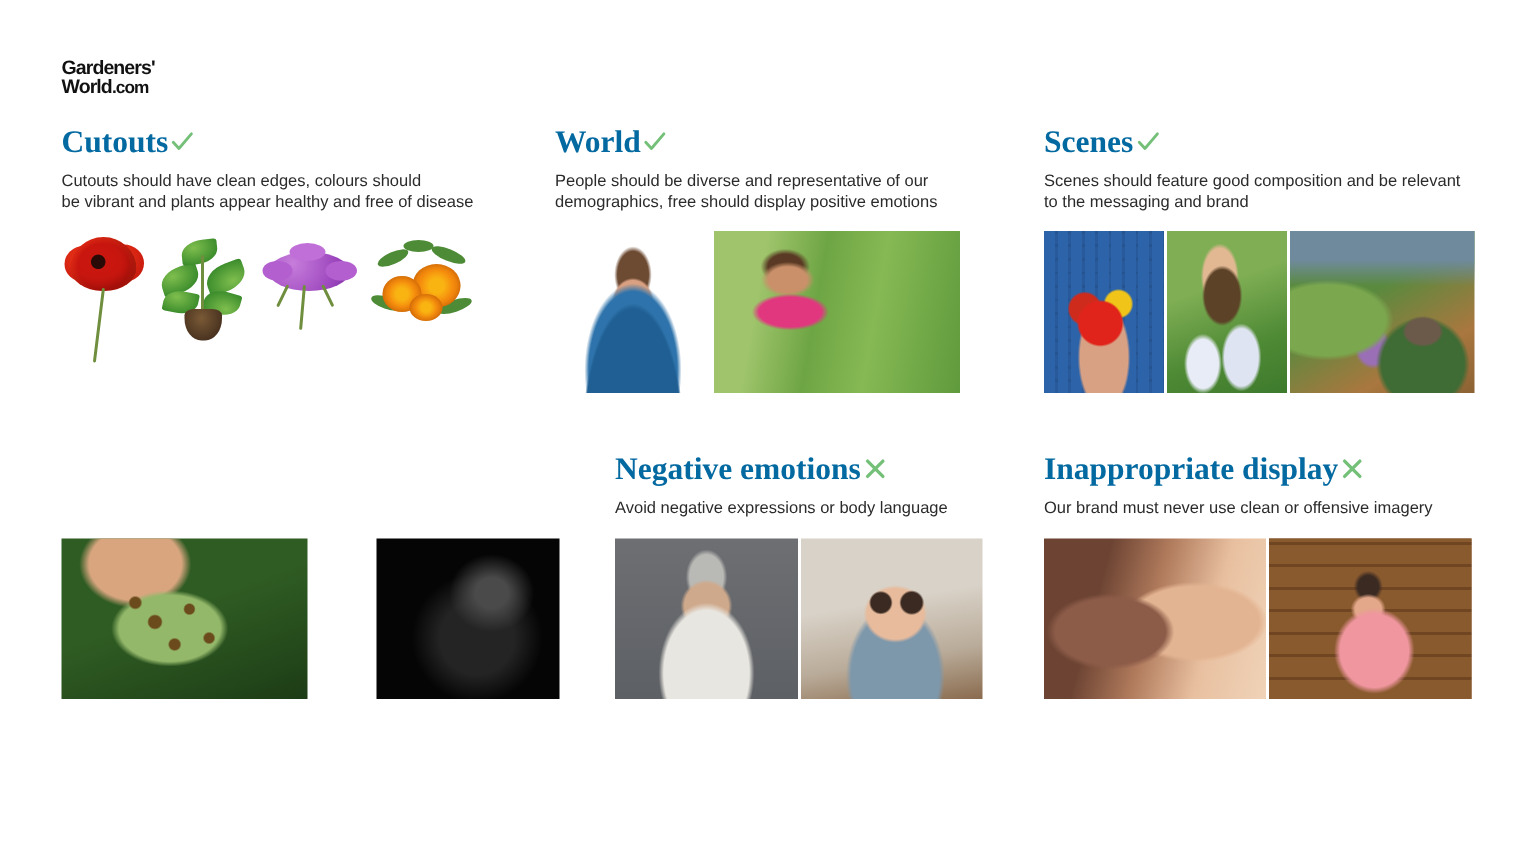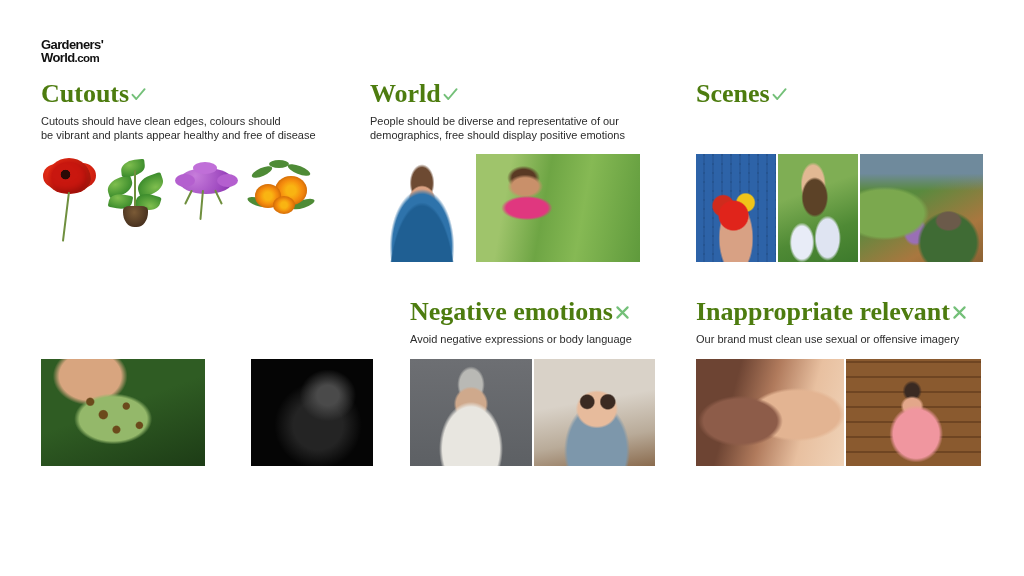--- a/index.html
+++ b/index.html
@@ -26,23 +26,23 @@
   }
   .logo .l1{display:block;}
   .logo .l2{display:block;}
   .logo .dotcom{font-size:11.5px;}
 
   
   .section{position:absolute;}
   .sec-head{
     font-family:"Liberation Serif", serif;
     font-weight:bold;
-    font-size:26px;
+    font-size:21px;
     line-height:22px;
-    color:#4d7c0f;
+    color:#0369a1;
     white-space:nowrap;
     display:flex;
     align-items:center;
     gap:1px;
   }
   .sec-desc{
     font-size:11px;
     line-height:14px;
     color:#2b2b2b;
     margin-top:9px;
@@ -270,20 +270,22 @@
 
   <div class="section" style="left:696px;top:64px;width:300px;">
     <div class="sec-head">
       <span>Scenes</span>
       <span class="mark">
         <svg viewBox="0 0 17 17">
             <path d="M2.5 8.8 L6.3 13 L14.6 3.2" fill="none" stroke="#74c079" stroke-width="1.9" stroke-linecap="round" stroke-linejoin="round"></path>
           </svg>
       </span>
     </div>
+    <div class="sec-desc">Scenes should feature good composition and be relevant
+to the messaging and brand</div>
   </div>
 
   <div class="imgrow" style="left:696px;top:135px;gap:2px;">
     <div class="ph p-tomato" style="width:80px;height:108px;"></div>
     <div class="ph p-soil" style="width:80px;height:108px;"></div>
     <div class="ph p-garden" style="width:123px;height:108px;"></div>
   </div>
 
   <div class="section" style="left:41px;top:282px;width:210px;">
   </div>
@@ -306,27 +308,27 @@
     </div>
     <div class="sec-desc">Avoid negative expressions or body language</div>
   </div>
   <div class="imgrow" style="left:410px;top:340px;gap:2px;">
     <div class="ph p-grumpy" style="width:122px;height:107px;"></div>
     <div class="ph p-bored" style="width:121px;height:107px;"></div>
   </div>
 
   <div class="section" style="left:696px;top:282px;width:300px;">
     <div class="sec-head">
-      <span>Inappropriate relevant</span>
+      <span>Inappropriate display</span>
       <span class="mark">
         <svg viewBox="0 0 17 17">
             <path d="M3.4 3.4 L13.6 13.6 M13.6 3.4 L3.4 13.6" fill="none" stroke="#74c079" stroke-width="2.2" stroke-linecap="round"></path>
           </svg>
       </span>
     </div>
-    <div class="sec-desc">Our brand must clean use sexual or offensive imagery</div>
+    <div class="sec-desc">Our brand must never use clean or offensive imagery</div>
   </div>
   <div class="imgrow" style="left:696px;top:340px;gap:2px;">
     <div class="ph p-kiss" style="width:148px;height:107px;"></div>
     <div class="ph p-gesture" style="width:135px;height:107px;"></div>
   </div>
 
 </div>
 
 </body></html>

